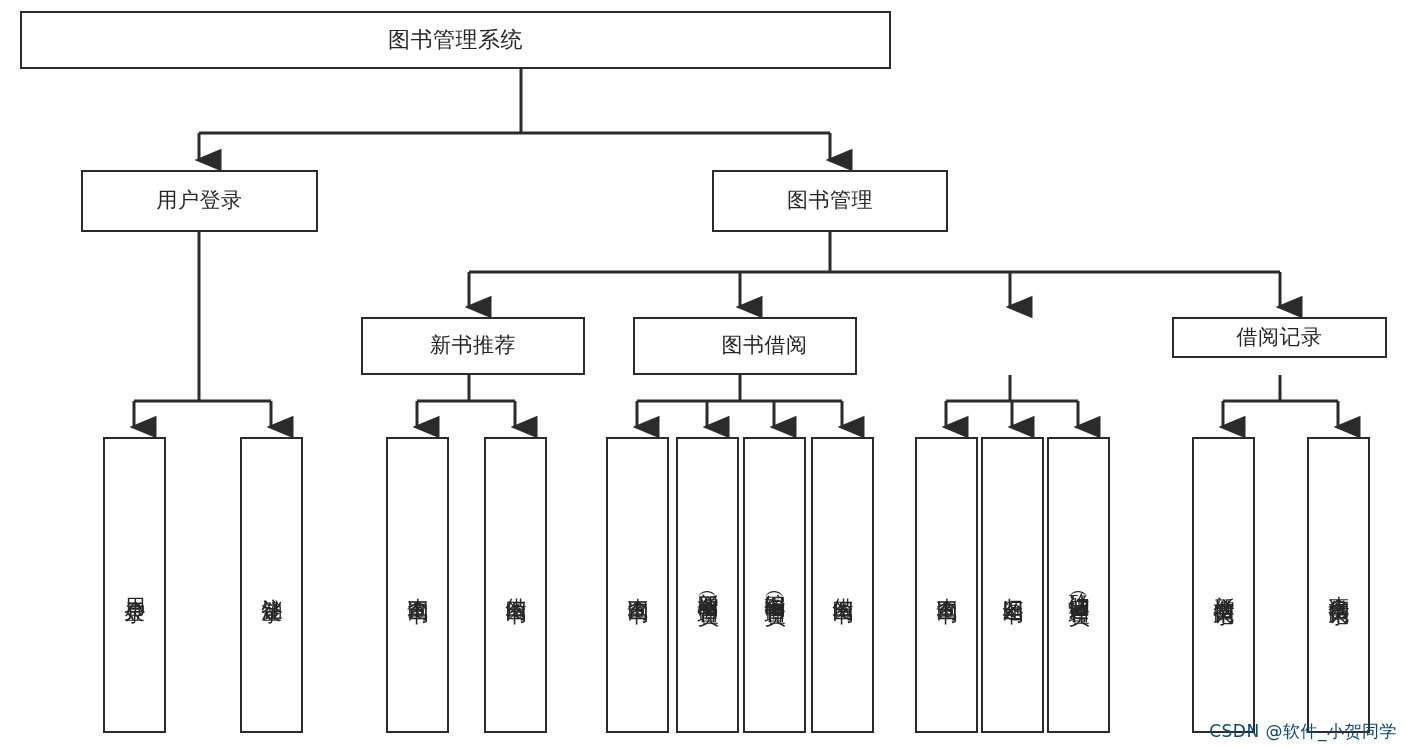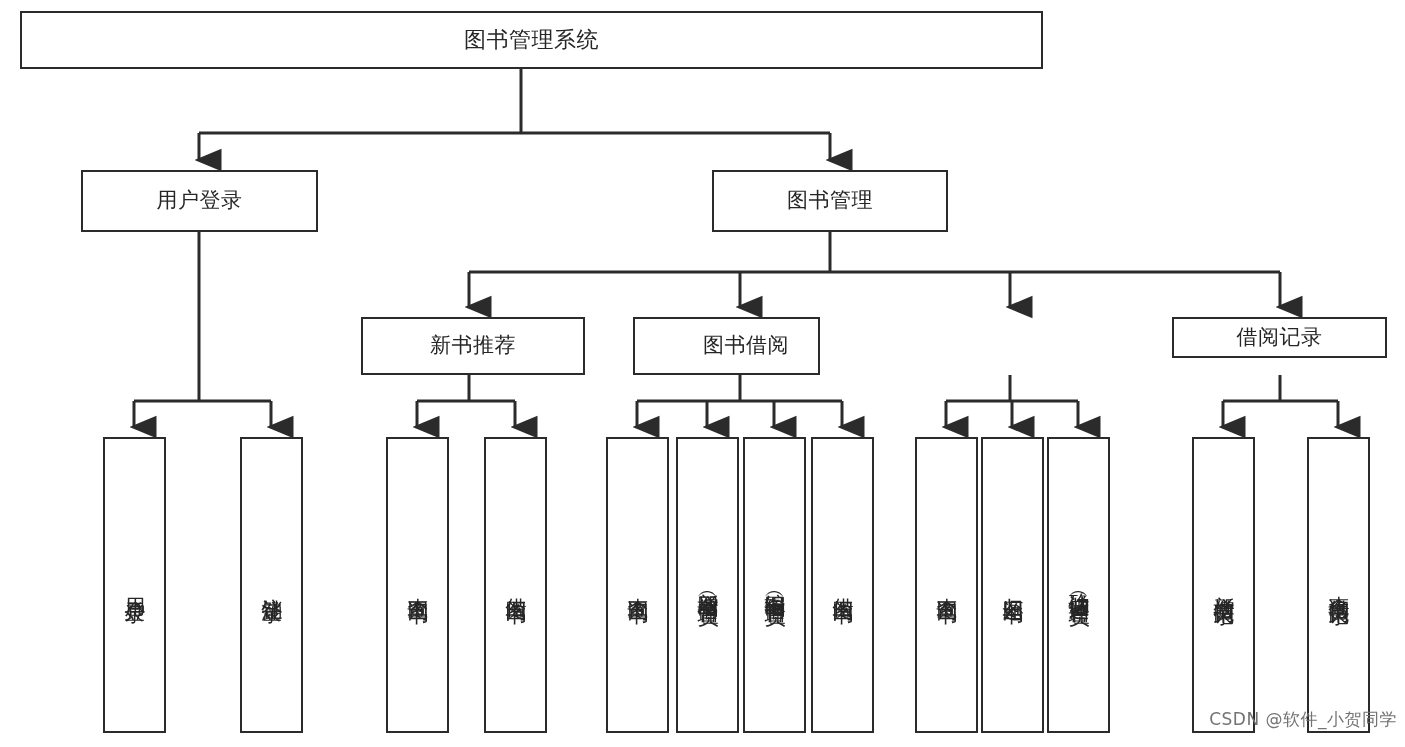--- a/index.html
+++ b/index.html
@@ -61,23 +61,23 @@
     text-orientation: upright;
     font-size: 21px;
     letter-spacing: 2px;
     line-height: 1;
     max-height: 284px;
     overflow: visible;
   }
   .watermark {
     position: absolute;
     right: 8px;
-    bottom: 16px;
+    bottom: 4px;
     font-size: 17px;
-    color: #737373;
+    color: #0c4a6e;
     letter-spacing: 0.5px;
     z-index: 5;
     white-space: nowrap;
     font-family: "DejaVu Sans", "Liberation Sans", sans-serif;
   }
 </style>
 </head>
 <body>
 
 <div id="canvas">
@@ -125,35 +125,35 @@
       <path d="M 1012 401 L 1012 427" marker-end="url(#arrow)"></path>
       <path d="M 1078 401 L 1078 427" marker-end="url(#arrow)"></path>
 
       <path d="M 1280 375 L 1280 401"></path>
       <path d="M 1223 401 L 1338 401"></path>
       <path d="M 1223 401 L 1223 427" marker-end="url(#arrow)"></path>
       <path d="M 1338 401 L 1338 427" marker-end="url(#arrow)"></path>
     </g>
   </svg>
 
-  <div class="node horiz root" style="left:20px; top:11px; width:1023px; height:58px;">
+  <div class="node horiz root" style="left:20px; top:11px; width:871px; height:58px;">
     <span class="label">图书管理系统</span>
   </div>
 
   <div class="node horiz" style="left:81px; top:170px; width:237px; height:62px;">
     <span class="label">用户登录</span>
   </div>
   <div class="node horiz" style="left:712px; top:170px; width:236px; height:62px;">
     <span class="label">图书管理</span>
   </div>
 
   <div class="node horiz" style="left:361px; top:317px; width:224px; height:58px;">
     <span class="label">新书推荐</span>
   </div>
-  <div class="node horiz" style="left:633px; top:317px; width:187px; height:58px;padding-left:39px;">
+  <div class="node horiz" style="left:633px; top:317px; width:224px; height:58px;padding-left:39px;">
     <span class="label">图书借阅</span>
   </div>
   <div class="node horiz" style="left:1172px; top:317px; width:215px; height:41px;">
     <span class="label">借阅记录</span>
   </div>
 
   <div class="node vert" style="left:103px; top:437px; width:63px; height:296px;">
     <span class="label">用户登录</span>
   </div>
   <div class="node vert" style="left:240px; top:437px; width:63px; height:296px;">

